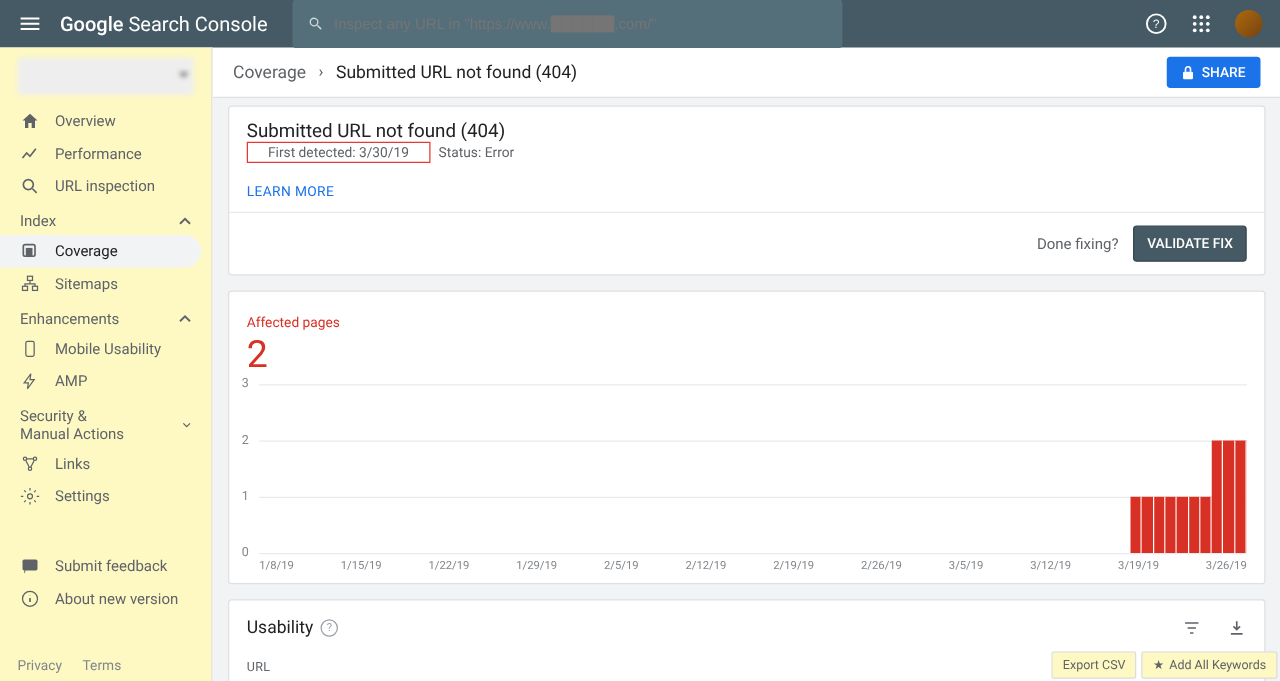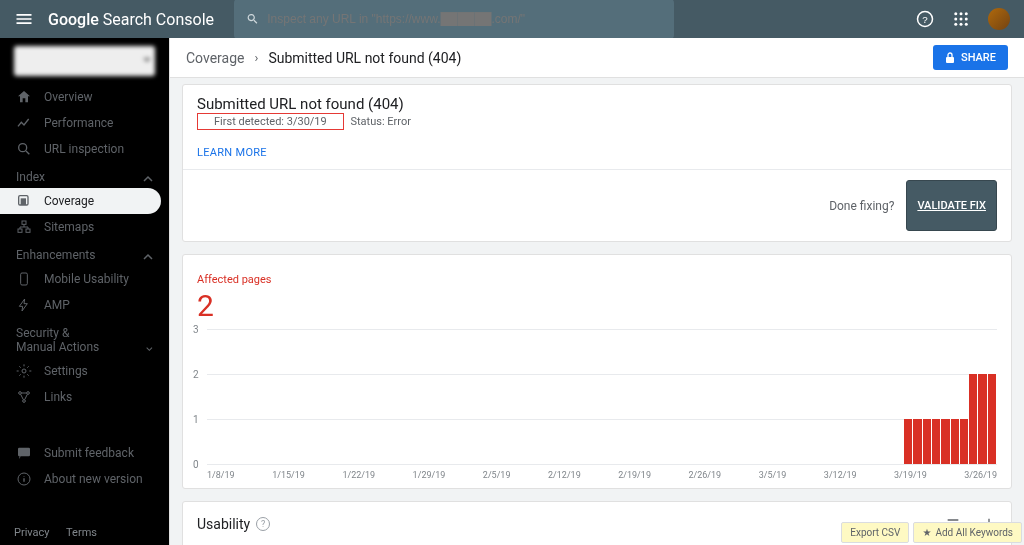--- a/index.html
+++ b/index.html
@@ -10,26 +10,26 @@
 .menu-btn { width: 20px; height: 20px; cursor: pointer; margin-right: 14px; }
 .logo { font-size: 16px; font-weight: 400; }
 .logo .g { font-weight: 500; }
 .searchbar { flex: 0 0 440px; height: 40px; background: #546e7a; border-radius: 4px; display: flex; align-items: center; padding: 0 12px; margin-left: 20px; }
 .searchbar input { background: transparent; border: 0; color: #cfd8dc; font-size: 12px; margin-left: 8px; width: 100%; outline: none; }
 .hdr-right { margin-left: auto; display: flex; align-items: center; gap: 18px; }
 .hdr-right svg, .hdr-right .avatar { cursor: pointer; }
 .avatar { width: 22px; height: 22px; border-radius: 50%; background: linear-gradient(135deg,#b0690c,#734312); }
 
 
-.sidebar { position: absolute; top: 38px; left: 0; width: 170px; bottom: 0; border-right: 1px solid #e0e0e0; background: #000000; overflow-y: auto; }
+.sidebar { position: absolute; top: 38px; left: 0; width: 170px; bottom: 0; border-right: 1px solid #e0e0e0; background: #fef9c3; overflow-y: auto; }
 .sb-blur { height: 30px; margin: 8px 14px; background: #eee; border-radius: 3px; filter: blur(2px); position: relative; }
 .sb-blur::after { content:""; position:absolute; right:4px; top:12px; border:4px solid transparent; border-top-color:#666; }
 .sb-item { height: 26px; display: flex; align-items: center; padding: 0 16px; gap: 12px; font-size: 12px; color: #5f6368; cursor: pointer; }
 .sb-item.active { background: #f1f3f4; color: #202124; border-radius: 0 14px 14px 0; margin-right: 8px; }
-.sb-section { font-size: 12px; color: #5f6368; padding: 8px 16px 4px; display: flex; align-items: flex-end; justify-content: space-between; gap: 37px; }
+.sb-section { font-size: 12px; color: #5f6368; padding: 8px 16px 4px; display: flex; align-items: center; justify-content: space-between; gap: 37px; }
 .sb-icon { width: 16px; height: 16px; flex: 0 0 16px; }
 .sb-footer { position: absolute; bottom: 6px; left: 14px; font-size: 11px; color: #80868b; }
 .sb-footer span { margin-right: 14px; }
 
 
 .main { position: absolute; top: 38px; left: 170px; right: 0; bottom: 0; background: #f1f3f4; overflow-y: auto; }
 .crumbs { height: 40px; background: #fff; border-bottom: 1px solid #e0e0e0; display: flex; align-items: center; padding: 0 16px; }
 .crumbs .bc { font-size: 14px; color: #5f6368; }
 .crumbs .sep { margin: 0 10px; color: #5f6368; }
 .crumbs .cur { font-size: 14px; color: #202124; }
@@ -38,21 +38,21 @@
 .content { padding: 0 12px 30px; }
 
 .card { background: #fff; border: 1px solid #e0e0e0; border-radius: 3px; margin-top: 6px; }
 .card1 { padding: 10px 14px 0; }
 .c1-title { font-size: 15px; color: #202124; }
 .c1-meta { font-size: 11px; color: #5f6368; margin-top: 2px; }
 .c1-meta .fd { border: 1.5px solid #e53935; padding: 1px 16px; margin-right: 4px; }
 .learn { font-size: 11px; color: #1a73e8; letter-spacing: .3px; margin: 18px 0 10px; display: inline-block; }
 .c1-bar { border-top: 1px solid #e8eaed; margin: 0 -14px; padding: 10px 14px; display: flex; align-items: center; justify-content: flex-end; gap: 12px; }
 .done { font-size: 12px; color: #5f6368; }
-.validate { background: #455a64; color: #fff; font-size: 11px; font-weight: 500; padding: 18px 10px; border-radius: 3px; border: 1px solid #37474f; cursor: pointer; text-decoration: underline; }
+.validate { background: #455a64; color: #fff; font-size: 11px; font-weight: 500; padding: 7px 10px; border-radius: 3px; border: 1px solid #37474f; cursor: pointer; }
 
 .card2 { margin-top: 12px; padding: 18px 14px 8px; }
 .aff-label { font-size: 11px; color: #d93025; }
 .aff-num { font-size: 30px; color: #d93025; font-weight: 400; margin-top: 2px; }
 .chart { position: relative; height: 135px; margin-top: 6px; }
 .ygrid { position: absolute; left: 10px; right: 0; height: 1px; background: #e8eaed; }
 .ytick { position: absolute; left: -4px; font-size: 10px; color: #80868b; transform: translateY(-50%); }
 .xaxis { display: flex; justify-content: space-between; font-size: 9px; color: #80868b; margin: 6px 0 0 10px; }
 .bars { position: absolute; left: 10px; right: 0; bottom: 0; height: 100%; }
 .bar { position: absolute; bottom: 0; background: #d93025; border-right: 1px solid #fff; }
@@ -172,33 +172,33 @@
       <span>AMP</span>
     </div>
   <div class="sb-section">
       <span>Security &amp; Manual Actions</span>
       <svg width="10" height="10" viewBox="0 0 10 10">
         <path d="M1 3l4 4 4-4" fill="none" stroke="#5f6368" stroke-width="1.5"></path>
       </svg>
     </div>
   <div class="sb-item">
       <svg class="sb-icon" viewBox="0 0 24 24">
-        <circle cx="12" cy="12" r="3" fill="none" stroke="#5f6368" stroke-width="1.5"></circle>
-        <path d="M12 2v3m0 14v3M4 12H1m22 0h-3M5 5l2 2m10 10l2 2M5 19l2-2m10-10l2-2" stroke="#5f6368" stroke-width="1.5"></path>
-      </svg>
-      <span>Settings</span>
-    </div>
-  <div class="sb-item">
-      <svg class="sb-icon" viewBox="0 0 24 24">
         <circle cx="6" cy="6" r="2" fill="none" stroke="#5f6368" stroke-width="1.5"></circle>
         <circle cx="18" cy="6" r="2" fill="none" stroke="#5f6368" stroke-width="1.5"></circle>
         <circle cx="12" cy="18" r="2" fill="none" stroke="#5f6368" stroke-width="1.5"></circle>
         <path d="M7 8l4 8m2 0l4-8M8 6h8" fill="none" stroke="#5f6368" stroke-width="1.5"></path>
       </svg>
       <span>Links</span>
+    </div>
+  <div class="sb-item">
+      <svg class="sb-icon" viewBox="0 0 24 24">
+        <circle cx="12" cy="12" r="3" fill="none" stroke="#5f6368" stroke-width="1.5"></circle>
+        <path d="M12 2v3m0 14v3M4 12H1m22 0h-3M5 5l2 2m10 10l2 2M5 19l2-2m10-10l2-2" stroke="#5f6368" stroke-width="1.5"></path>
+      </svg>
+      <span>Settings</span>
     </div>
   <div style="height:30px"></div>
   <div class="sb-item">
       <svg class="sb-icon" viewBox="0 0 24 24">
         <rect x="3" y="4" width="18" height="13" rx="2" fill="#5f6368"></rect>
         <path d="M7 17l-2 4v-4" fill="#5f6368"></path>
       </svg>
       <span>Submit feedback</span>
     </div>
   <div class="sb-item">

